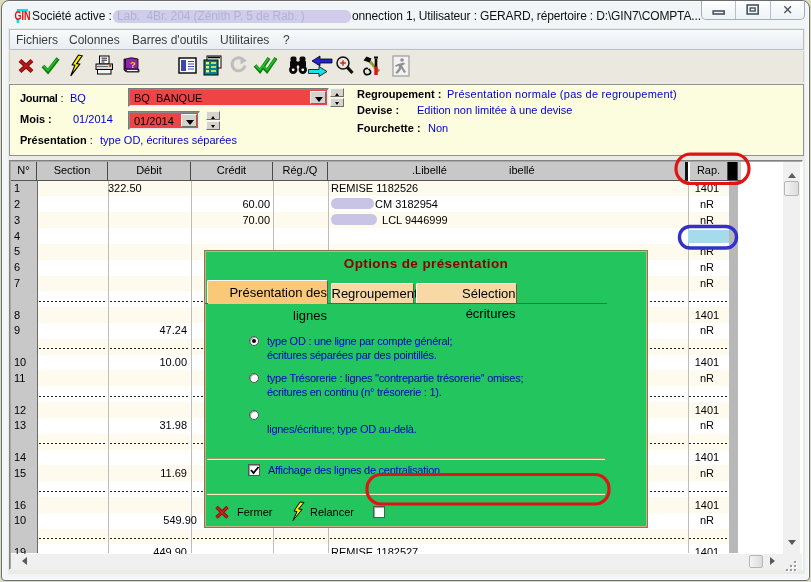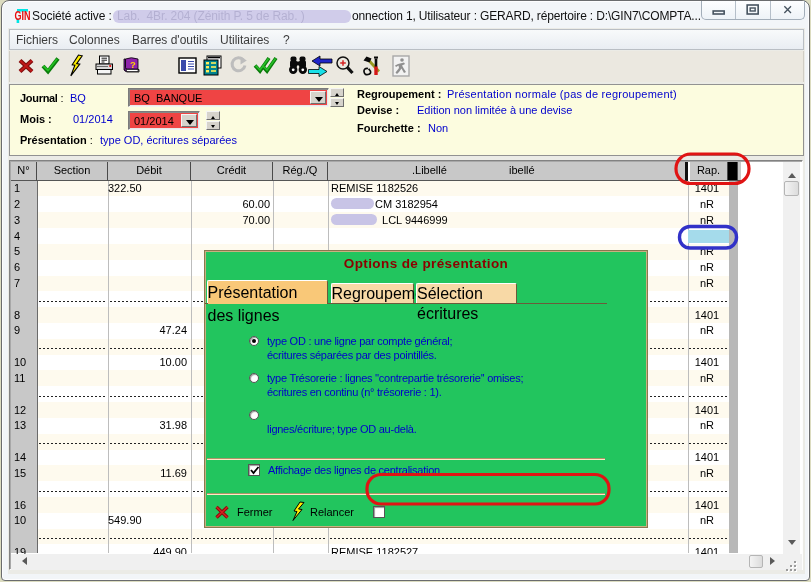--- a/index.html
+++ b/index.html
@@ -57,21 +57,21 @@
 
 .sb { position:absolute; background:#f0f0f0; }
 .sbthumb { position:absolute; background:linear-gradient(90deg,#f4f4f4,#dcdcdc); border:1px solid #b5b5b5; border-radius:2px; }
 .arr { position:absolute; width:0; height:0; }
 
 #dlg { position:absolute; left:202px; top:227px; width:444px; height:278px;
   background:#22c55e; border:1px solid #8a7850; box-shadow:0 0 0 1px #c8b080 inset; font-size:11px;margin-top:22px; }
 #dlg .abs { white-space:nowrap; }
 #dlg .blue { letter-spacing:-0.25px; }
 #dlgtitle { position:absolute; left:0; right:0; top:5px; text-align:center; font-weight:bold; font-size:13.5px; letter-spacing:0.4px; color:#8b0000; }
-.tab { position:absolute; background:#f9c878; border:1px solid; border-color:#ffffff #6b5b3b #6b5b3b #ffffff; border-bottom:none; font-size:16px; text-align:left; border-radius:2px 2px 0 0; }
+.tab { position:absolute; background:#f9c878; border:1px solid; border-color:#ffffff #6b5b3b #6b5b3b #ffffff; border-bottom:none; font-size:13px; text-align:right; border-radius:2px 2px 0 0; }
 #tabline { position:absolute; left:0px; top:51.5px; width:402px; height:1px; background:#6b5b3b; }
 .radio { position:absolute; width:10px; height:10px; border-radius:50%; background:#fff; border:1px solid #555; box-shadow: inset 1px 1px 1px #999; }
 .radio.sel:after { content:""; position:absolute; left:2px; top:2px; width:4px; height:4px; border-radius:50%; background:#000; }
 .cb { position:absolute; width:12px; height:12px; background:#fff; border:1px solid #555; box-shadow: inset 1px 1px 1px #999; }
 .groove { position:absolute; left:2px; width:398px; height:2px; border-top:1px solid #ab9468; border-bottom:1px solid #ffe9c4; }
 svg { position:absolute; overflow:visible; }
 </style>
 </head>
 <body>
 <div id="win">
@@ -350,21 +350,21 @@
         <div class="dash" style="left:100px;top:329.68px;width:79px"></div>
         <div class="dash" style="left:183px;top:329.68px;width:78px"></div>
         <div class="dash" style="left:265px;top:329.68px;width:51px"></div>
         <div class="dash" style="left:320px;top:329.68px;width:355px"></div>
         <div class="dash" style="left:679px;top:329.68px;width:39.5px"></div>
         <div class="cell" style="left:4px;top:337.5px">16</div>
         <div class="cell" style="left:181px;top:337.5px;width:79px;text-align:right">345.50</div>
         <div class="cell" style="left:321px;top:337.5px">1779537</div>
         <div class="cell" style="left:677px;top:337.5px;width:40px;text-align:center">1401</div>
         <div class="cell" style="left:4px;top:353.32000000000005px">10</div>
-        <div class="cell" style="left:98px;top:353.32000000000005px;width:79px;">549.90</div>
+        <div class="cell" style="left:108px;top:353.32000000000005px;width:79px;text-align:right">549.90</div>
         <div class="cell" style="left:321px;top:353.32000000000005px">1779537 N</div>
         <div class="cell" style="left:677px;top:353.32000000000005px;width:40px;text-align:center">nR</div>
         <div class="dash" style="left:29px;top:377.14px;width:67px"></div>
         <div class="dash" style="left:100px;top:377.14px;width:79px"></div>
         <div class="dash" style="left:183px;top:377.14px;width:78px"></div>
         <div class="dash" style="left:265px;top:377.14px;width:51px"></div>
         <div class="dash" style="left:320px;top:377.14px;width:355px"></div>
         <div class="dash" style="left:679px;top:377.14px;width:39.5px"></div>
         <div class="cell" style="left:4px;top:384.96000000000004px">19</div>
         <div class="cell" style="left:98px;top:384.96000000000004px;width:79px;text-align:right">449.90</div>

